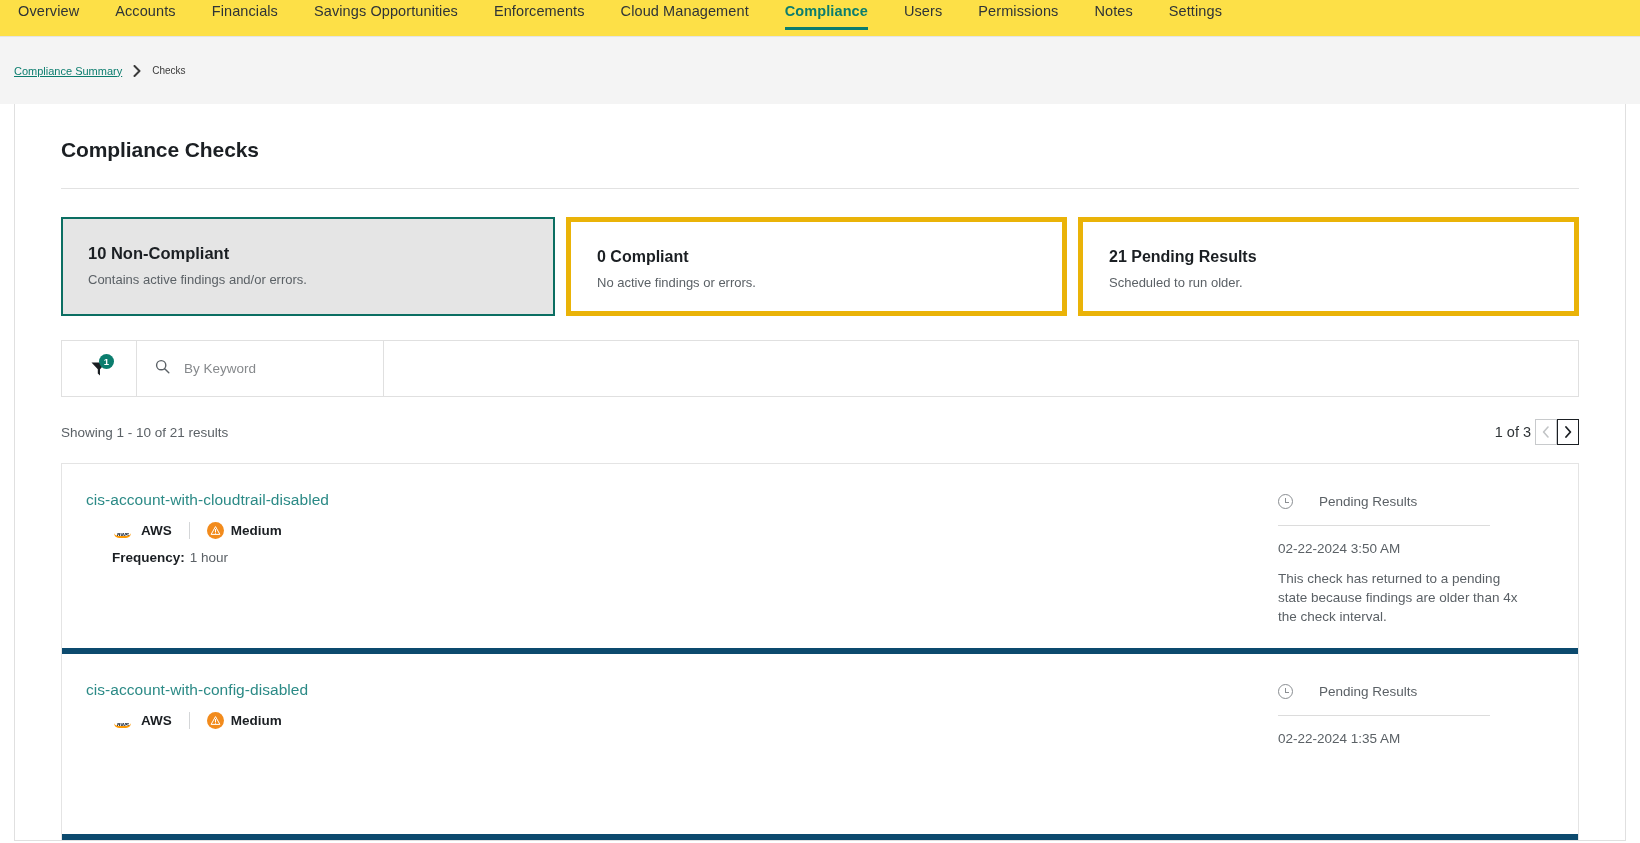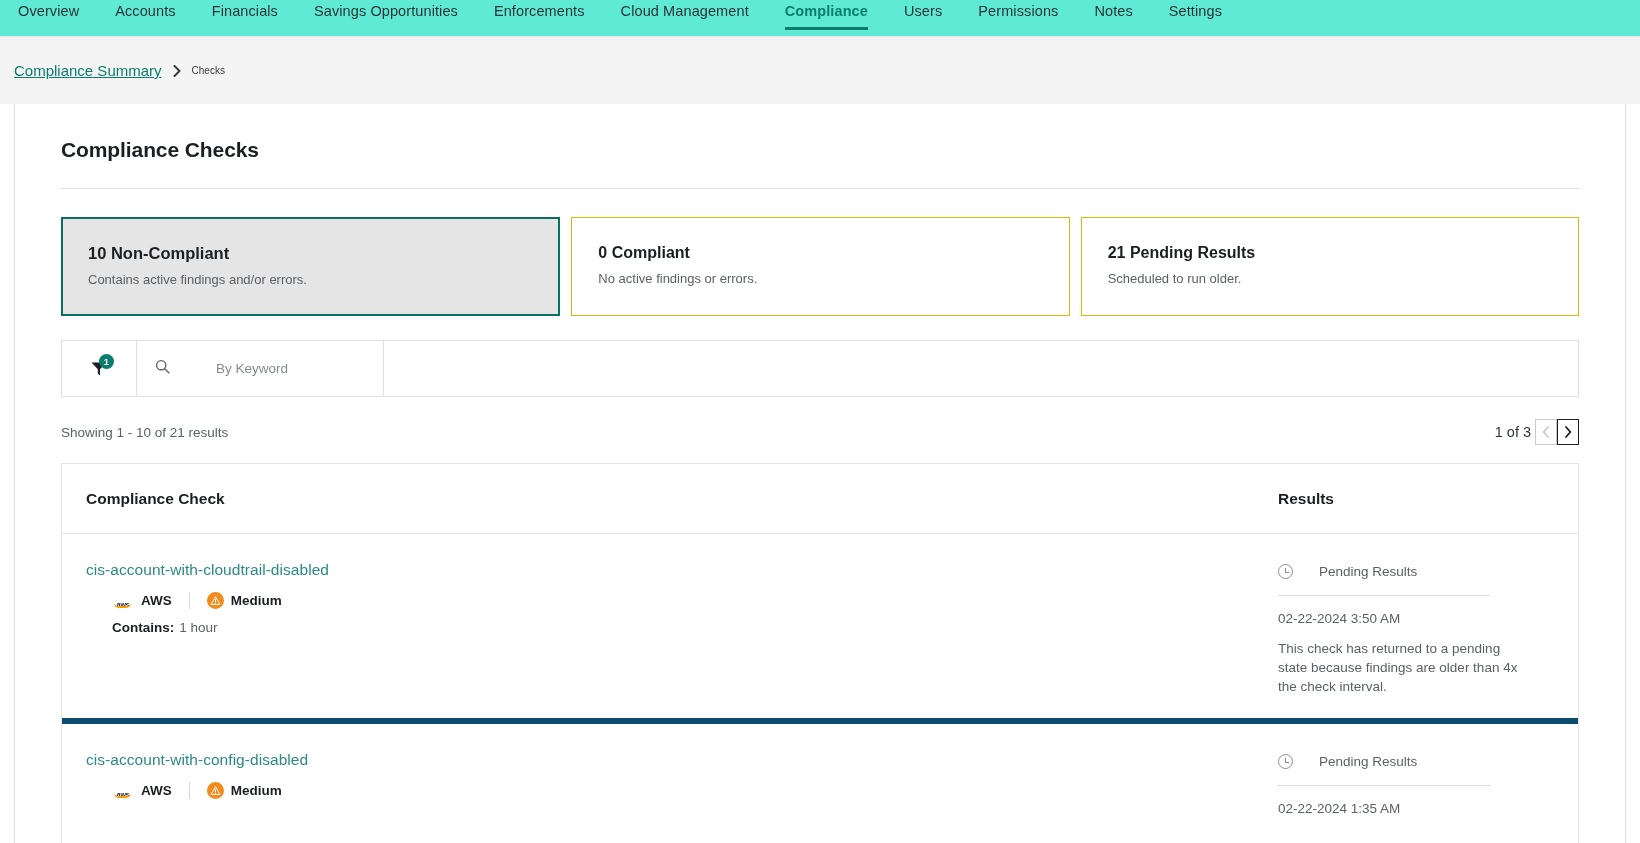--- a/index.html
+++ b/index.html
@@ -8,21 +8,21 @@
     width: 1640px; height: 843px;
     background: #ffffff;
     font-family: "Liberation Sans", sans-serif;
     -webkit-font-smoothing: antialiased;
   }
   body { overflow: hidden; }
 
   
   .topnav {
     height: 36px;
-    background: #5eead4;
+    background: #fde047;
     display: flex;
     align-items: flex-start;
     padding: 0 0 0 18px;
     position: relative;
   }
   .nav-item {
     font-size: 14.5px;
     color: #2f3437;
     padding: 3px 0 11px 0;
     margin-right: 36px;
@@ -46,21 +46,21 @@
   
   .crumb-band {
     background: #f4f4f4;
     height: 68px;
     display: flex;
     align-items: center;
     padding-left: 14px;
     border-top: 1px solid #e4e4e4;
   }
   .crumb-link {
-    font-size: 15px;
+    font-size: 11px;
     color: #0b7d6e;
     text-decoration: underline;
     cursor: pointer;
   }
   .crumb-sep {
     margin: 0 11px;
     color: #3a3a3a;
     font-size: 12px;
     font-weight: bold;
     display: inline-flex;
@@ -94,21 +94,21 @@
   }
 
   
   .tiles {
     display: flex;
     gap: 11px;
     padding: 28px 14px 0 14px;
   }
   .tile {
     flex: 1;
-    border: 1px solid #eab308;
+    border: 5px solid #eab308;
     background: #fff;
     height: 99px;
     padding: 26px 0 0 26px;
     cursor: pointer;
   }
   .tile.selected {
     border: 2px solid #0b6e62;
     background: #e5e5e5;
     padding: 25px 0 0 25px;
   }
@@ -162,21 +162,20 @@
     gap: 12px;
   }
   .search-input {
     border: none;
     outline: none;
     font-size: 13.5px;
     color: #3a3a3a;
     font-family: "Liberation Sans", sans-serif;
     width: 165px;
     background: transparent;
-    margin-left: 32px;
   }
   .search-input::placeholder { color: #86898c; }
   .filter-rest { flex: 1; }
 
   
   .pagerow {
     margin: 0 14px;
     padding: 22px 0 18px 0;
     display: flex;
     align-items: center;
@@ -426,24 +425,20 @@
       </span>
       <span class="pgbtn enabled">
         <svg width="8" height="12" viewBox="0 0 8 12">
             <path d="M2 1 L6.4 6 L2 11" stroke="#1b1f23" stroke-width="1.8" fill="none" stroke-linecap="round" stroke-linejoin="round"></path>
           </svg>
       </span>
     </div>
   </div>
 
   <div class="table">
-    <div class="thead">
-      <div class="th-check">Compliance Check</div>
-      <div class="th-results">Results</div>
-    </div>
 
     <div class="trow">
       <div class="cell-check">
         <div class="check-name">cis-account-with-cloudtrail-disabled</div>
         <div class="meta1">
           <span class="aws-icon">
             <span class="aws-txt">aws</span>
             <span class="aws-swoosh"></span>
           </span>
           <span class="meta-label">AWS</span>
@@ -451,21 +446,21 @@
           <span class="sev-icon">
             <svg width="11" height="11" viewBox="0 0 11 11">
                 <path d="M5.5 1.6 L9.9 9.4 L1.1 9.4 Z" fill="none" stroke="#fff" stroke-width="1" stroke-linejoin="round"></path>
                 <line x1="5.5" y1="4.4" x2="5.5" y2="7" stroke="#fff" stroke-width="1" stroke-linecap="round"></line>
                 <circle cx="5.5" cy="8.3" r="0.5" fill="#fff"></circle>
               </svg>
           </span>
           <span class="meta-label">Medium</span>
         </div>
         <div class="meta3">
-          <span class="kv-k">Contains:</span>
+          <span class="kv-k">Frequency:</span>
           <span class="kv-v">1 hour</span>
         </div>
       </div>
       <div class="cell-results">
         <div class="res-status">
           <span class="clock"></span>
           <span>Pending Results</span>
         </div>
         <div class="res-rule"></div>
         <div class="res-date">02-22-2024 3:50 AM</div>

